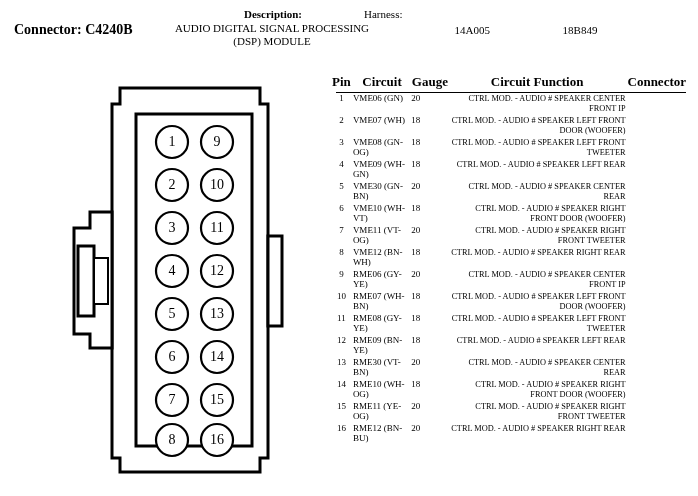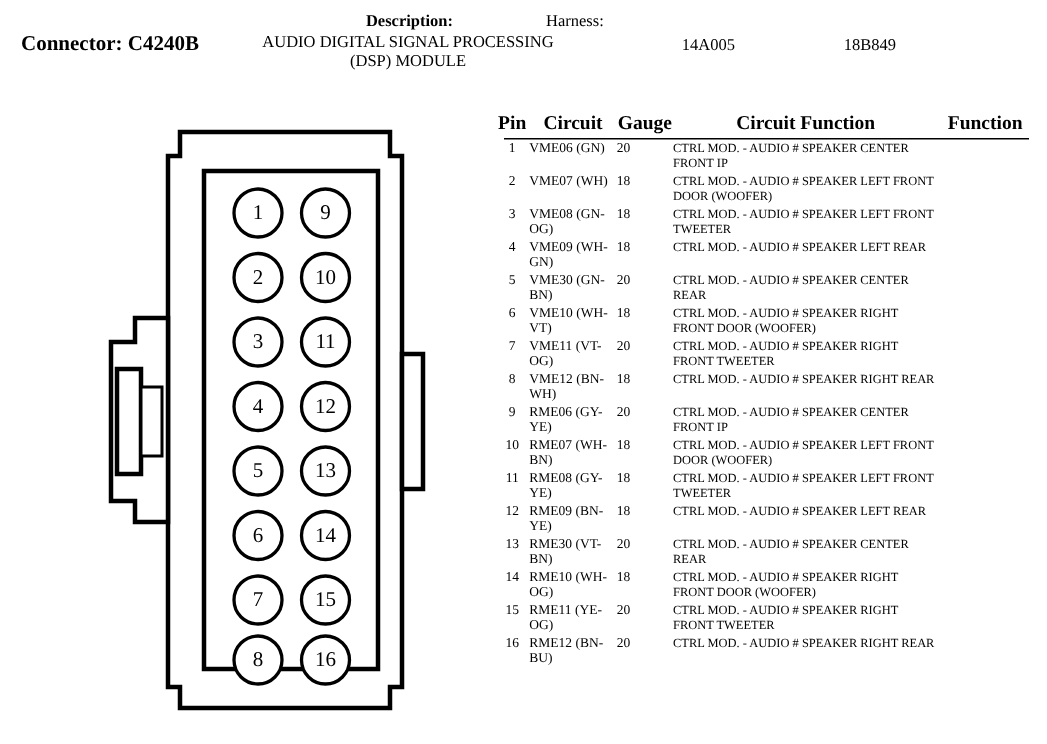--- a/index.html
+++ b/index.html
@@ -141,21 +141,21 @@
     padding-left: 4px;
     font-size: 9px;
     padding-top: 3px;
   }
   td.c-gauge {
     text-align: left;
     font-size: 9px;
     padding-top: 4px;
   }
   td.c-func {
-    text-align: left;
+    text-align: right;
     padding-left: 6px;
     font-size: 8.3px;
     padding-top: 3px;
   }
   td.c-qual { }
   .hdr-rule {
     position: absolute;
     left: 336px;
     top: 92px;
     width: 350px;
@@ -230,21 +230,21 @@
 
   <div class="hdr-rule"></div>
   <div class="table-wrap">
     <table class="pintable">
       <thead>
         <tr>
           <th class="th-pin">Pin</th>
           <th class="th-circuit">Circuit</th>
           <th class="th-gauge">Gauge</th>
           <th class="th-func">Circuit Function</th>
-          <th class="th-qual">Function</th>
+          <th class="th-qual">Connector</th>
         </tr>
       </thead>
       <tbody>
         <tr>
           <td class="c-pin">1</td>
           <td class="c-circuit">VME06 (GN)</td>
           <td class="c-gauge">20</td>
           <td class="c-func">CTRL MOD. - AUDIO # SPEAKER CENTER FRONT IP</td>
           <td class="c-qual"></td>
         </tr>

